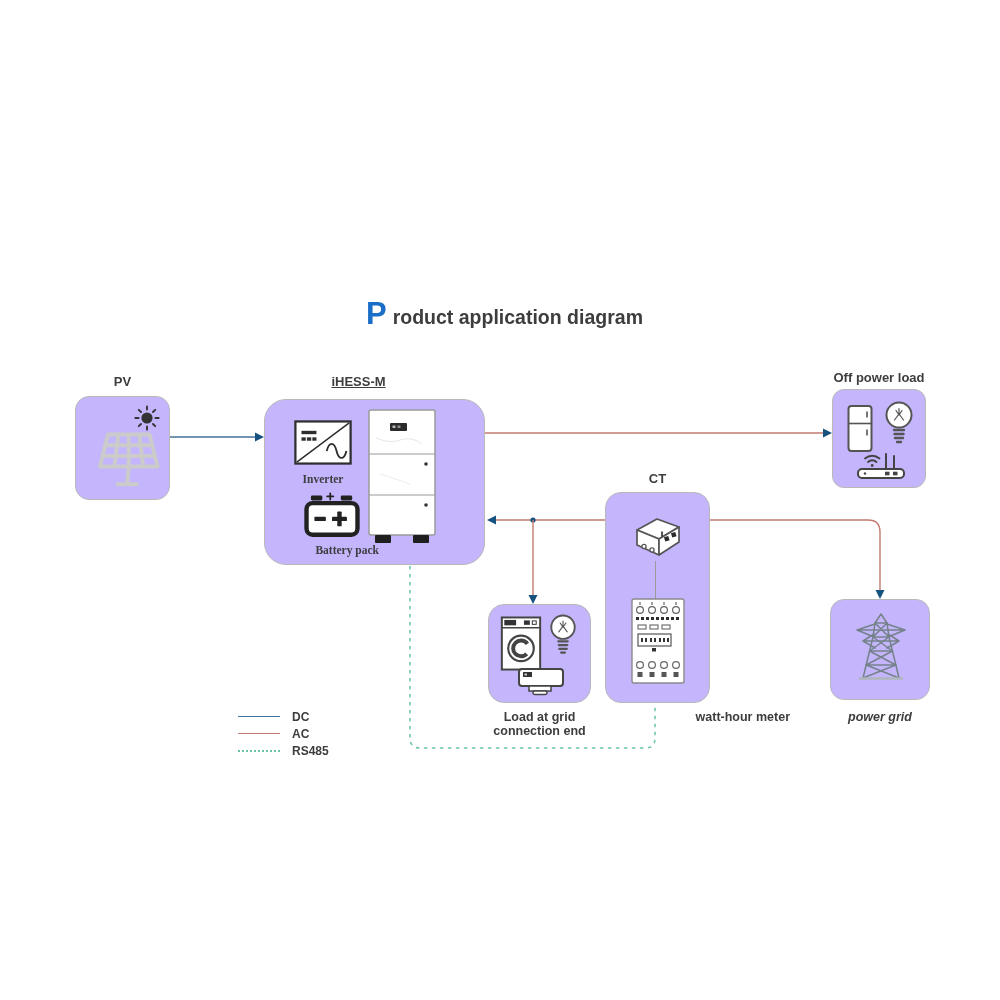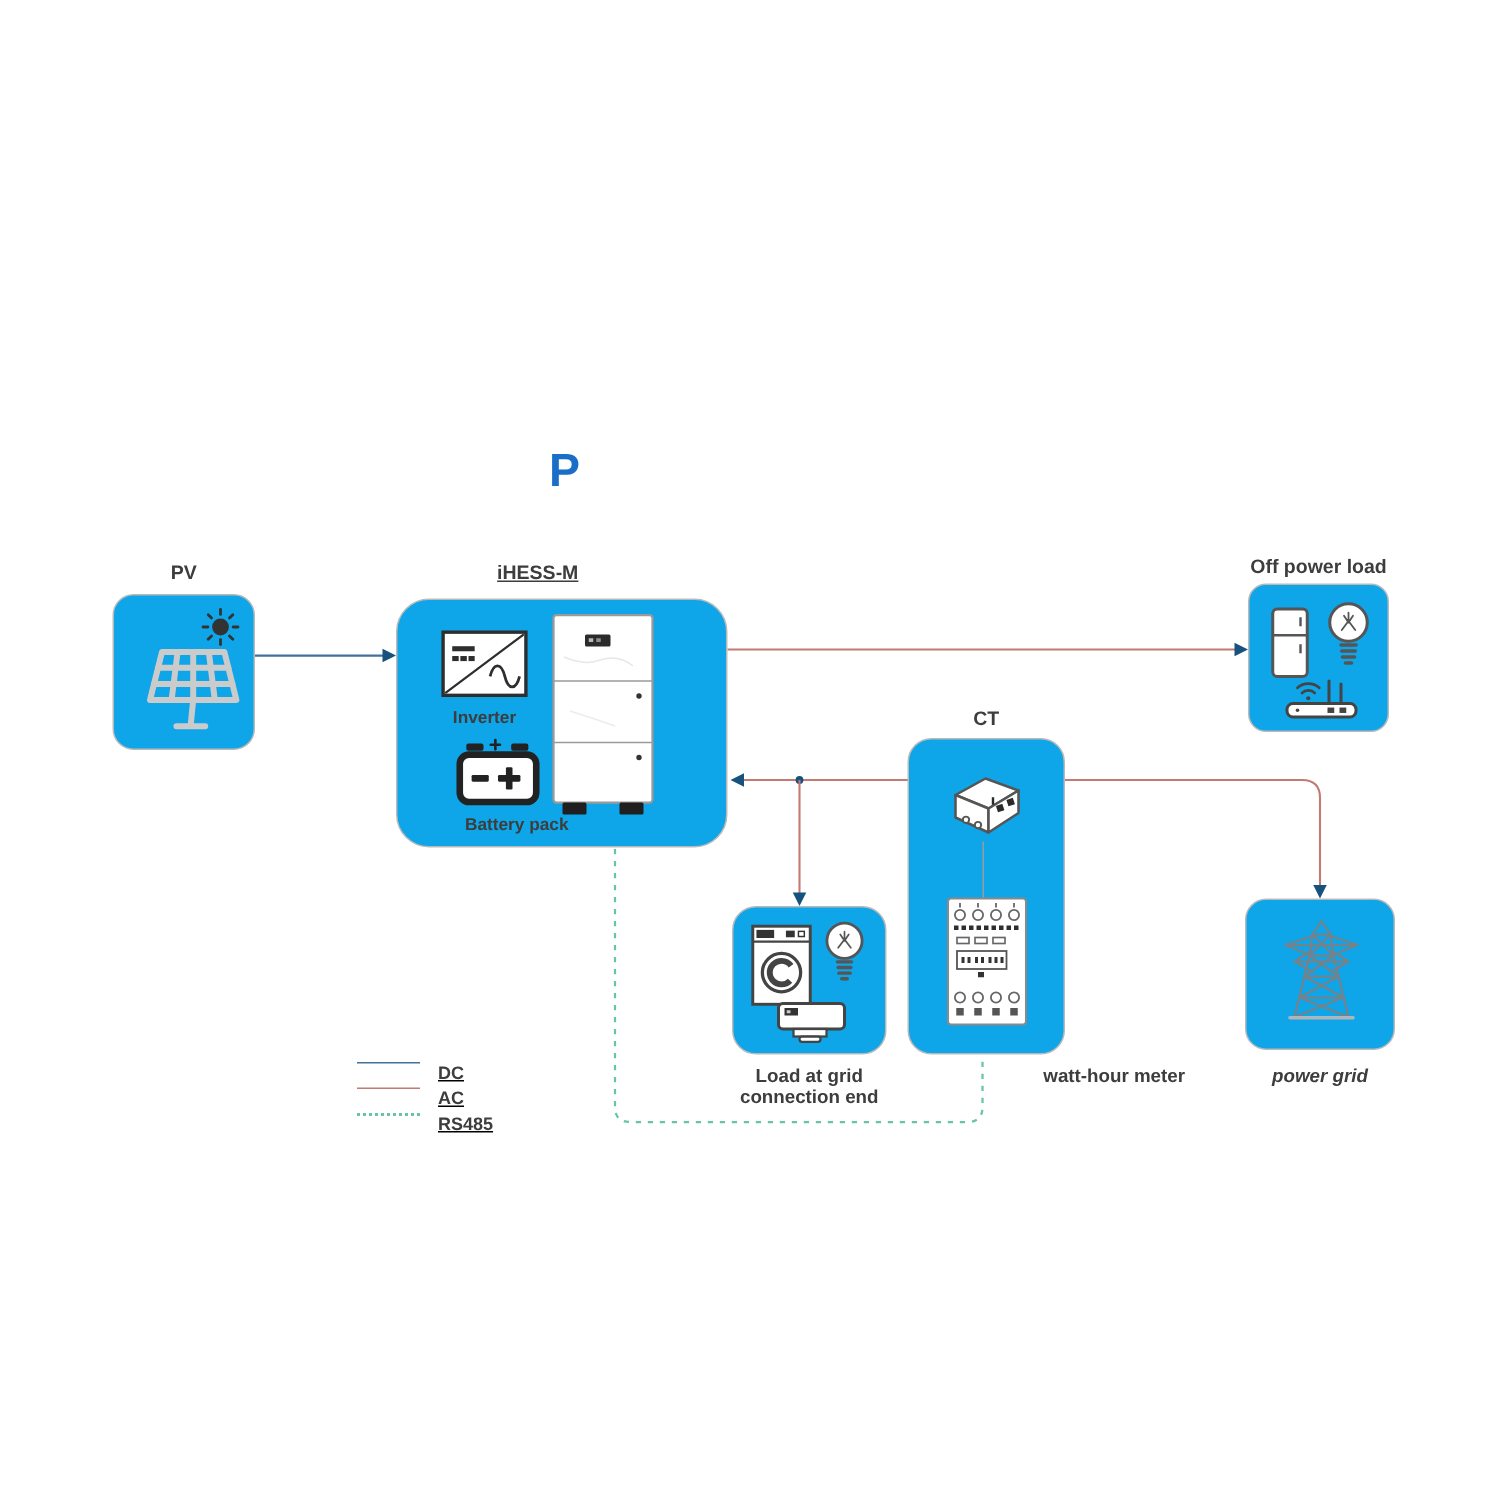--- a/index.html
+++ b/index.html
@@ -1,33 +1,33 @@
 <!DOCTYPE html>
 <html style="--c-dc: #44719a; --c-ac: #c27a71; --c-rs485: #67c5a2; --c-arrow: #17517e; --c-accent: #1b6ec7; --c-text: #3d3d3d; --c-border: #b9b9b9;"><head>
 <meta charset="utf-8">
 <style>
   html,body{margin:0;padding:0;background:#ffffff;}
   body{width:1000px;height:1000px;position:relative;font-family:"Liberation Sans",sans-serif;overflow:hidden;}
   .layer{position:absolute;left:0;top:0;width:1000px;height:1000px;}
   #wires{z-index:0;}
-  .node-box{position:absolute;background:#0ea5e9;border:1px solid var(--c-border);z-index:1;box-sizing:border-box;}
+  .node-box{position:absolute;background:#c4b5fd;border:1px solid var(--c-border);z-index:1;box-sizing:border-box;font-family:Liberation Serif, serif;}
   .abs{position:absolute;}
   .lbl{position:absolute;color:var(--c-text);font-weight:bold;text-align:center;z-index:2;}
   .lbl-node{font-size:13px;}
   .lbl-sub{font-size:11.5px;}
   .lbl-bottom{font-size:12.5px;line-height:14px;}
   .title{position:absolute;left:366px;top:299px;display:flex;align-items:baseline;gap:6px;z-index:2;}
   .title .accent{color:var(--c-accent);font-size:31px;font-weight:800;line-height:30px;}
   .title .rest{color:var(--c-text);font-size:19.5px;font-weight:700;}
   .st-dc{stroke:var(--c-dc);}
   .st-ac{stroke:var(--c-ac);}
   .st-rs{stroke:var(--c-rs485);}
   .fill-arrow{fill:var(--c-arrow);}
   .legend{position:absolute;left:238px;top:708px;z-index:2;}
-  .legend-row{display:flex;align-items:flex-start;height:17px;text-decoration:underline;}
+  .legend-row{display:flex;align-items:center;height:17px;}
   .leg-line{width:42px;margin-right:12px;}
   .leg-dc{border-top:1.5px solid var(--c-dc);}
   .leg-ac{border-top:1.5px solid var(--c-ac);}
   .leg-rs{border-top:2px dotted var(--c-rs485);}
   .legend-row .txt{font-size:12px;font-weight:bold;color:var(--c-text);}
   .ct-connector{position:absolute;left:49px;top:68px;height:38px;width:0;border-left:1px solid #9a9a9a;}
 </style>
 </head>
 <body>
 
@@ -46,20 +46,21 @@
 
   <circle class="fill-arrow" cx="533" cy="520" r="2.6"></circle>
   <line class="st-ac" x1="533" y1="520" x2="533" y2="596" stroke-width="1.4"></line>
   <polygon class="fill-arrow" points="533,604 528.5,595 537.5,595"></polygon>
 
   <path class="st-rs" d="M410 566 L410 738 Q410 748 420 748 L645 748 Q655 748 655 738 L655 705" fill="none" stroke-width="1.5" stroke-dasharray="3.5 4.5"></path>
 </svg>
 
 <div class="title">
   <span class="accent">P</span>
+  <span class="rest">roduct application diagram</span>
 </div>
 
 <div class="lbl lbl-node" style="left:75px;top:374px;width:95px;">PV</div>
 <div class="node-box" style="left:75px;top:396px;width:95px;height:104px;border-radius:14px;">
   <svg class="abs" style="left:6px;top:20px;" width="84" height="80" viewBox="0 0 100 100">
     <g stroke="#cbcbcb" stroke-width="5" fill="none" stroke-linecap="round" stroke-linejoin="round">
       <path d="M30 22 L82 22 L92 62 L20 62 Z"></path>
       <path d="M43 22 L38 62 M56 22 L56 62 M69 22 L74 62"></path>
       <path d="M26.7 35.3 L85.3 35.3 M23.3 48.7 L88.7 48.7"></path>
       <path d="M56 62 L54 82 M42 84 L66 84"></path>

